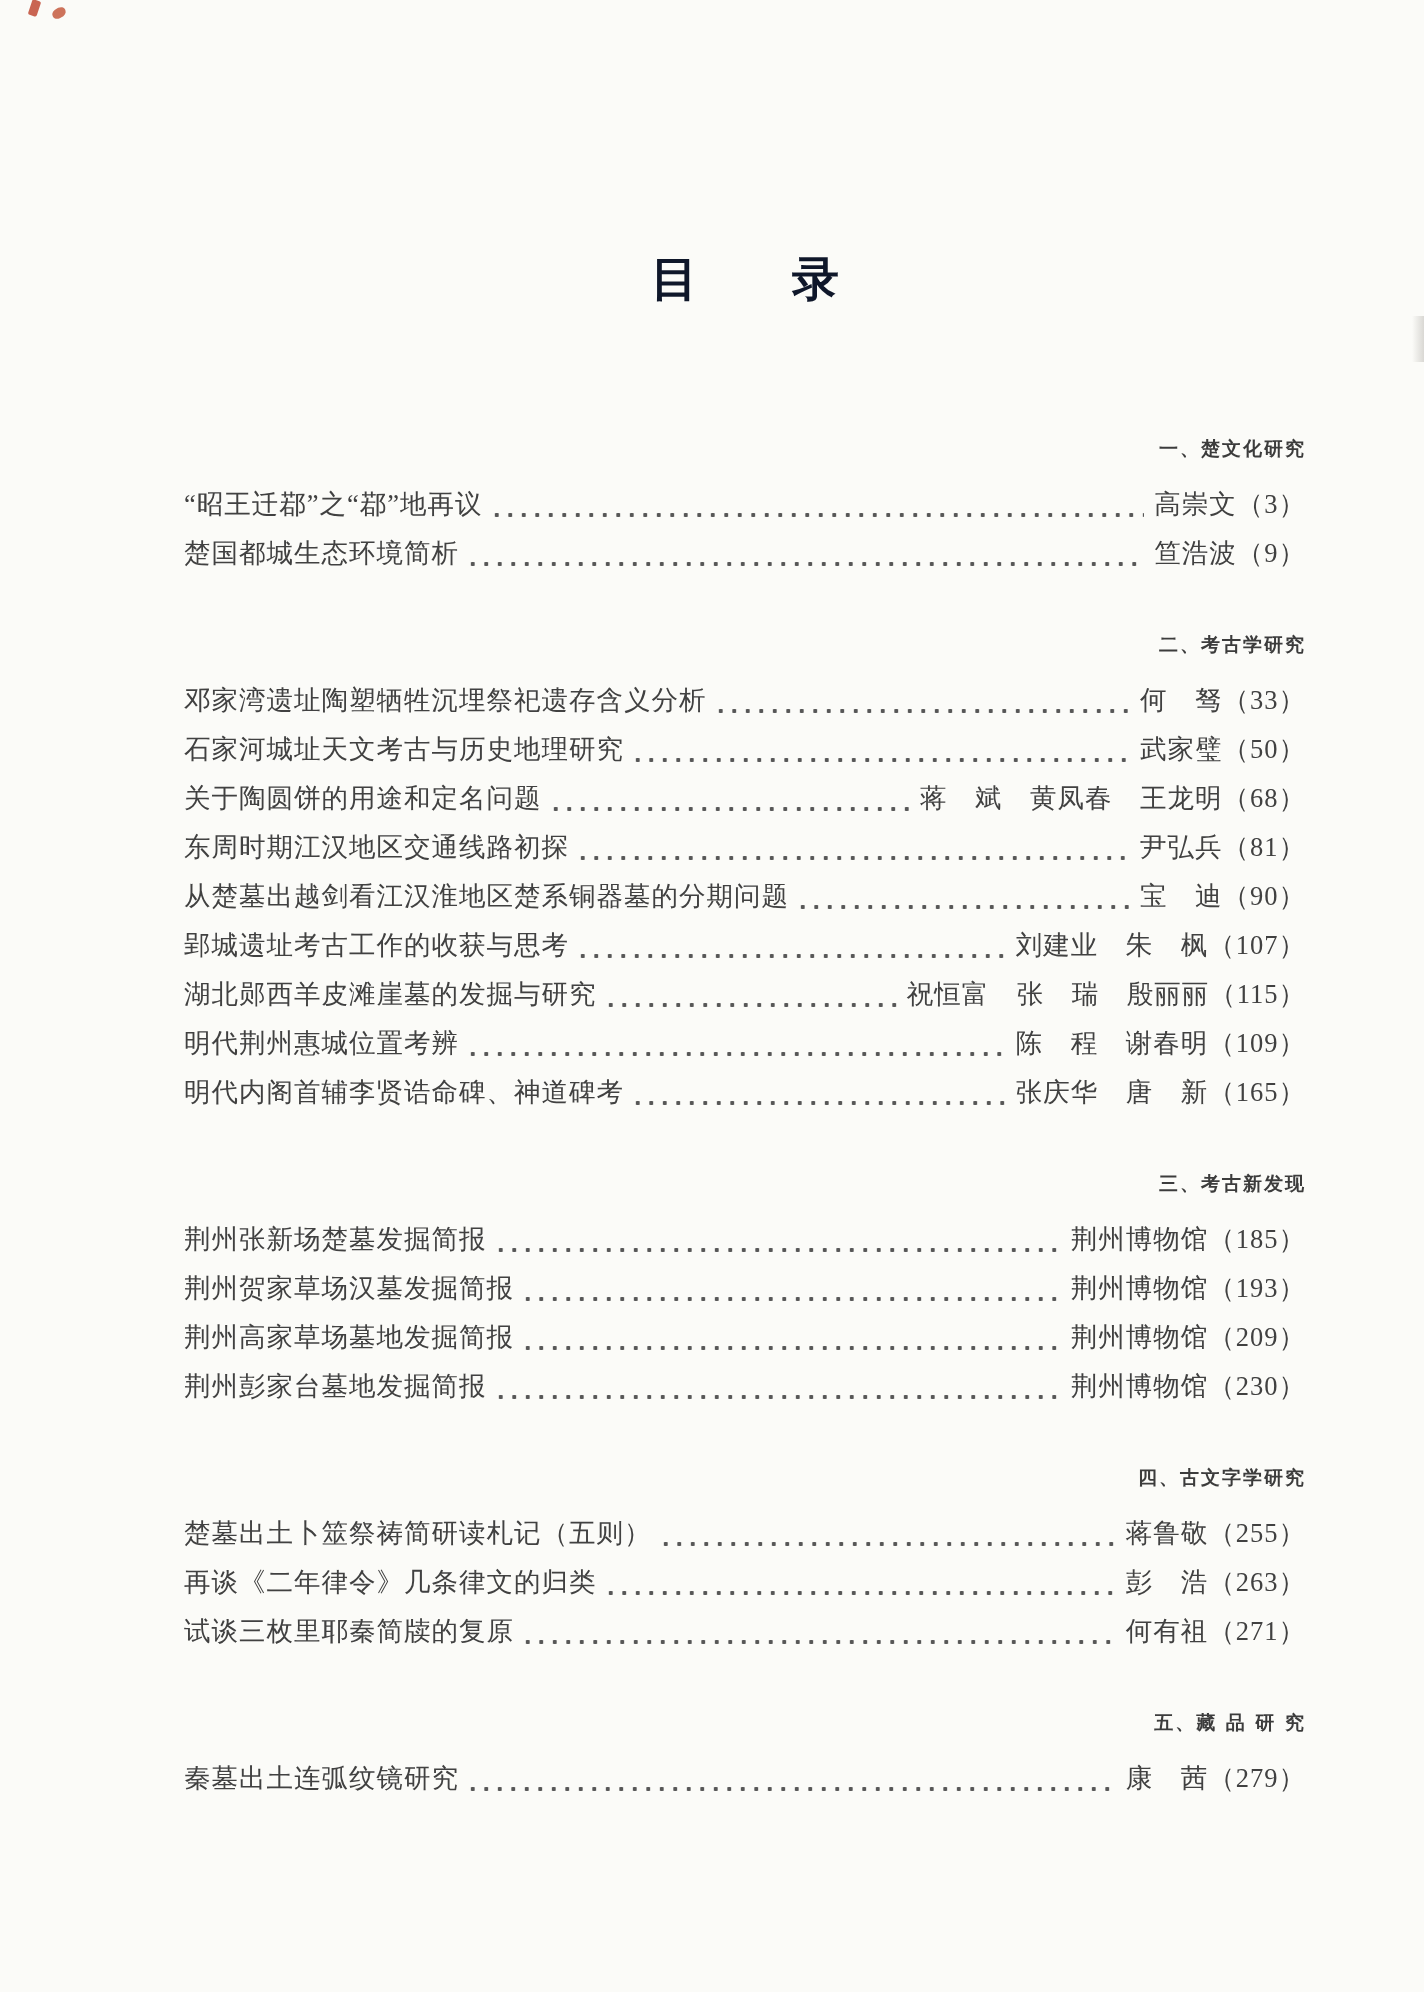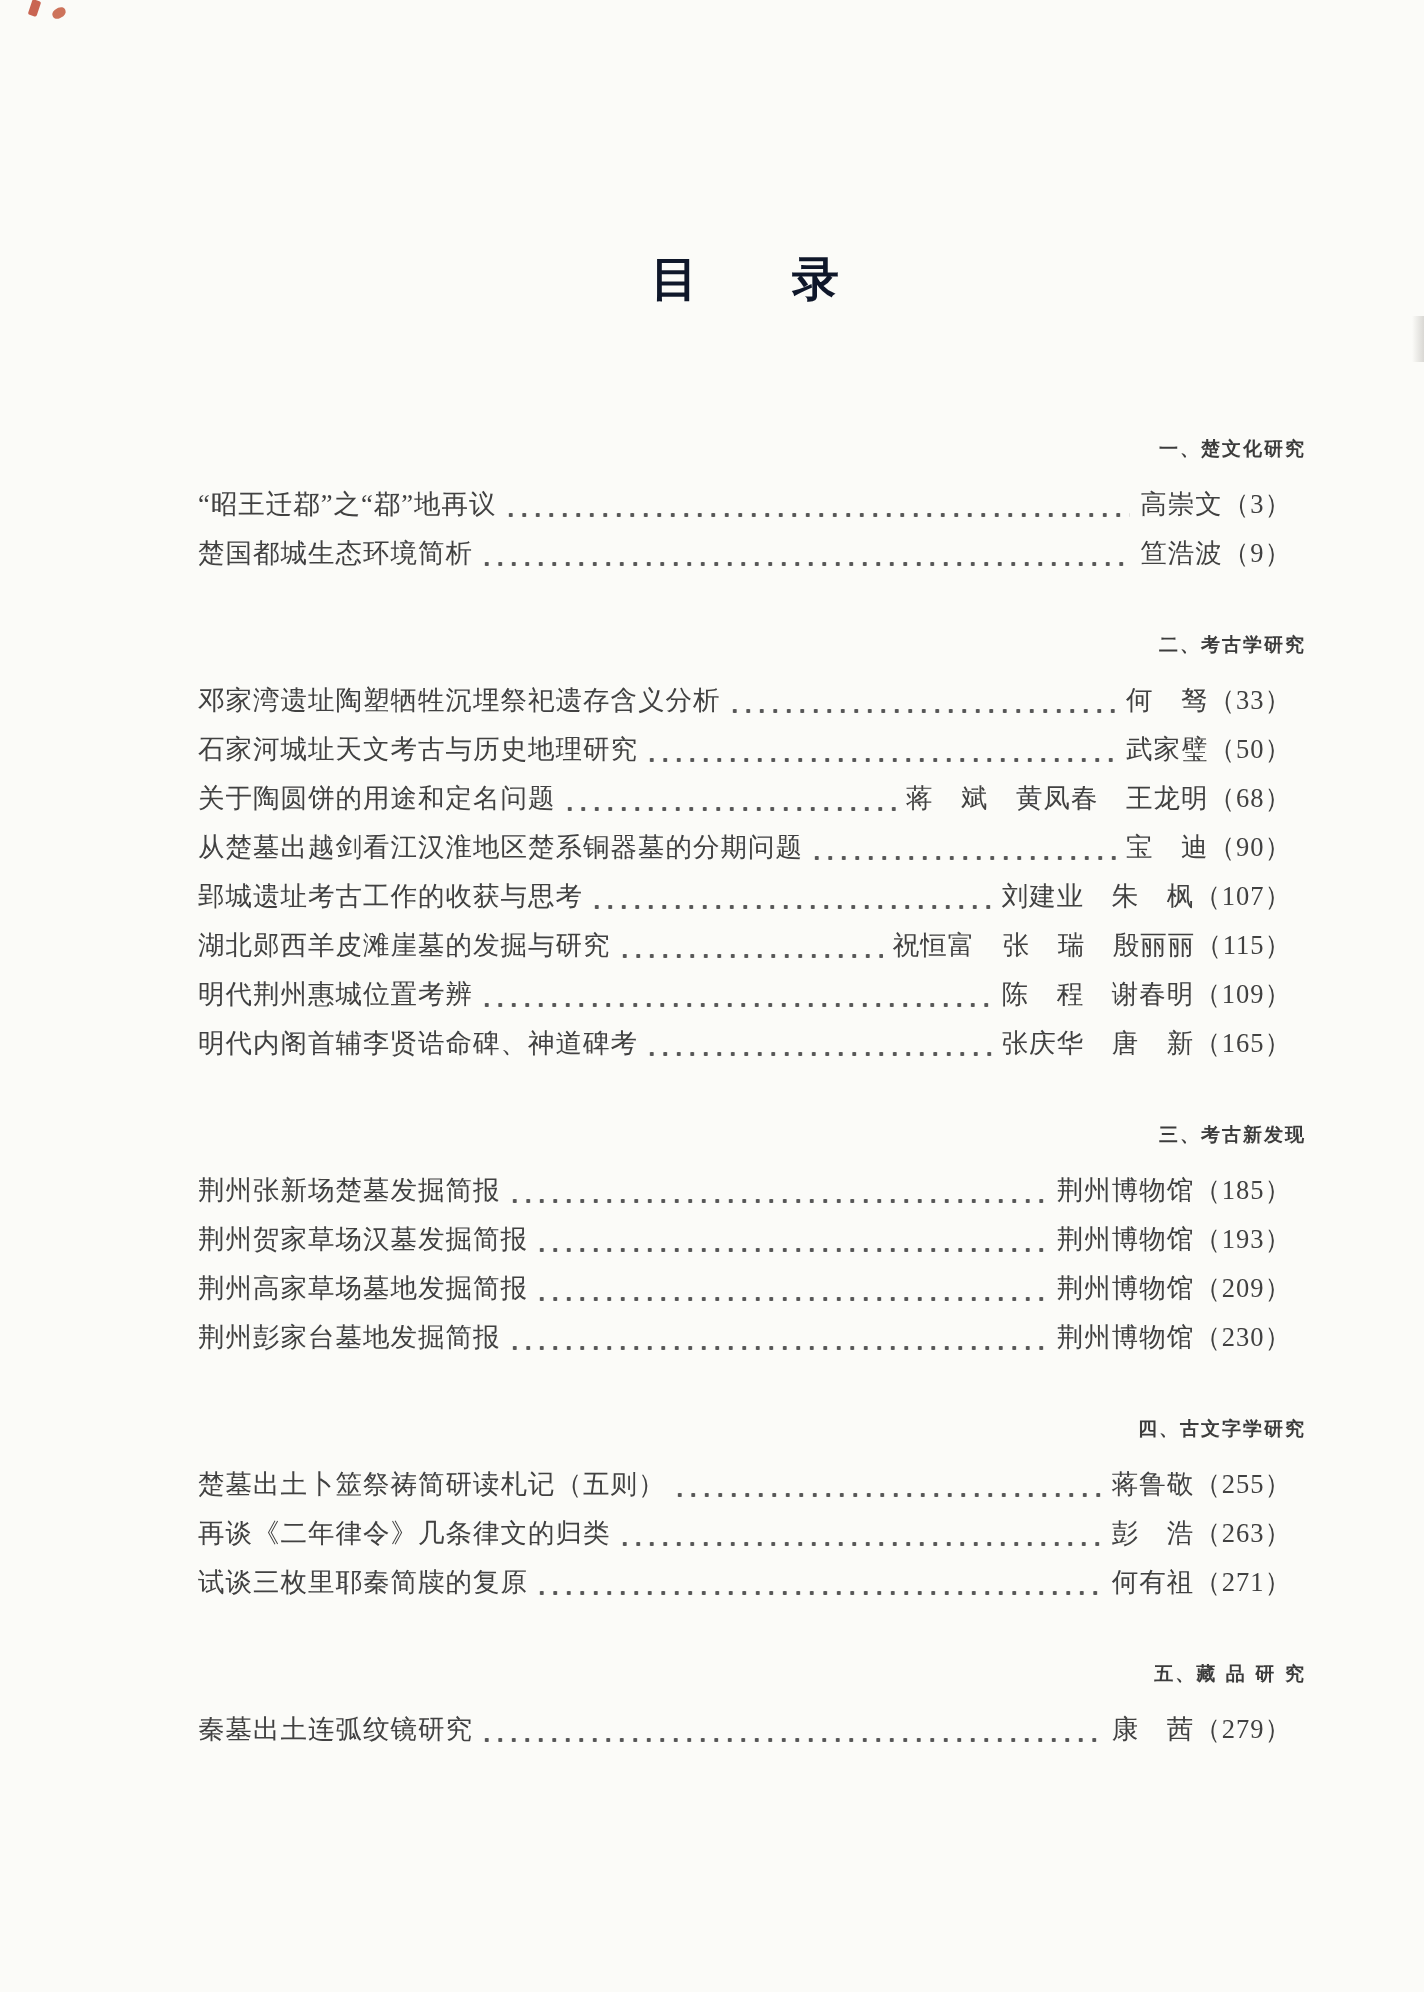--- a/index.html
+++ b/index.html
@@ -31,21 +31,21 @@
   .section-heading {
     margin: 42px 0 20px 0;
     text-align: right;
     font-family: "DejaVu Sans", "Liberation Sans", sans-serif;
     font-size: 19px; line-height: 36px;
     font-weight: 700; color: #3c3c3c;
     letter-spacing: 2px;
     white-space: pre;
   }
 
-  ul.entries { list-style: none; margin: 14px; padding: 0; }
+  ul.entries { list-style: none; margin: 0; padding: 0; }
   li.entry {
     display: flex; align-items: baseline;
     height: 49px;
     font-size: 26.5px; color: #414141;
   }
   .entry-title { flex: 0 0 auto; white-space: pre; letter-spacing: 1px; }
   .dots {
     flex: 1 1 auto; min-width: 18px;
     align-self: stretch;
     margin: 0 10px 0 7px;
@@ -104,20 +104,26 @@
     <span class="pageno">（50）</span>
   </li>
 
   <li class="entry">
     <span class="entry-title">关于陶圆饼的用途和定名问题</span>
     <span class="dots"></span>
     <span class="authors">蒋　斌　黄凤春　王龙明</span>
     <span class="pageno">（68）</span>
   </li>
 
+  <li class="entry">
+    <span class="entry-title">东周时期江汉地区交通线路初探</span>
+    <span class="dots"></span>
+    <span class="authors">尹弘兵</span>
+    <span class="pageno">（81）</span>
+  </li>
 
   <li class="entry">
     <span class="entry-title">从楚墓出越剑看江汉淮地区楚系铜器墓的分期问题</span>
     <span class="dots"></span>
     <span class="authors">宝　迪</span>
     <span class="pageno">（90）</span>
   </li>
 
   <li class="entry">
     <span class="entry-title">郢城遗址考古工作的收获与思考</span>

